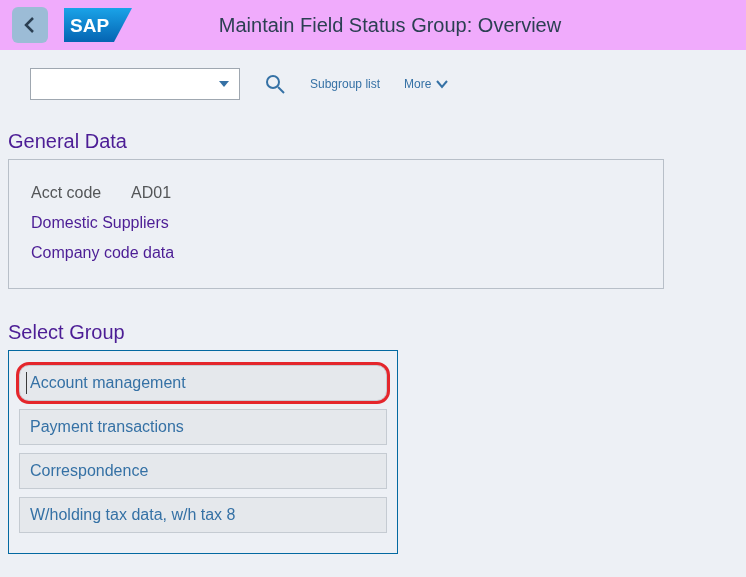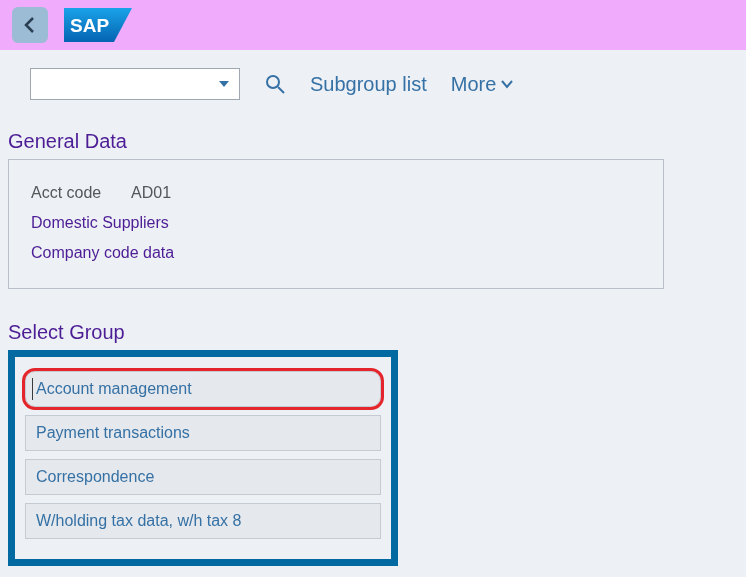--- a/index.html
+++ b/index.html
@@ -73,21 +73,21 @@
       width: 22px;
       height: 22px;
       cursor: pointer;
       display: flex;
       align-items: center;
       justify-content: center;
     }
     .tb-icon svg { stroke: #3571a5; stroke-width: 2; fill: none; }
     .tb-link {
       color: #3571a5;
-      font-size: 20px;
+      font-size: 12px;
       cursor: pointer;
     }
     .tb-more {
       display: flex;
       align-items: center;
       gap: 4px;
       justify-content: space-between;
     }
     .tb-more svg { stroke: #3571a5; stroke-width: 2; fill: none; }
     .section-heading {
@@ -109,21 +109,21 @@
       margin: 10px 0;
     }
     .gd-label { width: 100px; }
     .gd-value { }
     .gd-text {
       color: #4c1d95;
       font-size: 16px;
       margin: 12px 0;
     }
     .select-box {
-      border: 7px solid #0369a1;
+      border: 1px solid #0369a1;
       margin: 0 8px;
       padding: 6px 10px 12px 10px;
       width: 390px;
     }
     .group-row {
       background: #e5e8ec;
       border: 1px solid #c5cbd2;
       padding: 8px 10px;
       margin: 8px 0;
       color: #3571a5;
@@ -161,20 +161,21 @@
       <defs>
         <linearGradient id="g" x1="0" y1="0" x2="0" y2="1">
           <stop offset="0" stop-color="#1aa3e8"></stop>
           <stop offset="1" stop-color="#0564b2"></stop>
         </linearGradient>
       </defs>
       <polygon points="0,0 68,0 50,34 0,34" fill="url(#g)"></polygon>
       <text x="6" y="24" font-family="Arial" font-size="19" font-weight="bold" fill="#fff">SAP</text>
     </svg>
   </span>
+  <div class="page-title">Maintain Field Status Group: Overview</div>
 </div>
 
 <div class="toolbar">
   <div class="tb-select"></div>
   <div class="tb-icon">
     <svg width="20" height="20" viewBox="0 0 20 20">
       <circle cx="8" cy="8" r="6"></circle>
       <line x1="13" y1="13" x2="19" y2="19"></line>
     </svg>
   </div>

